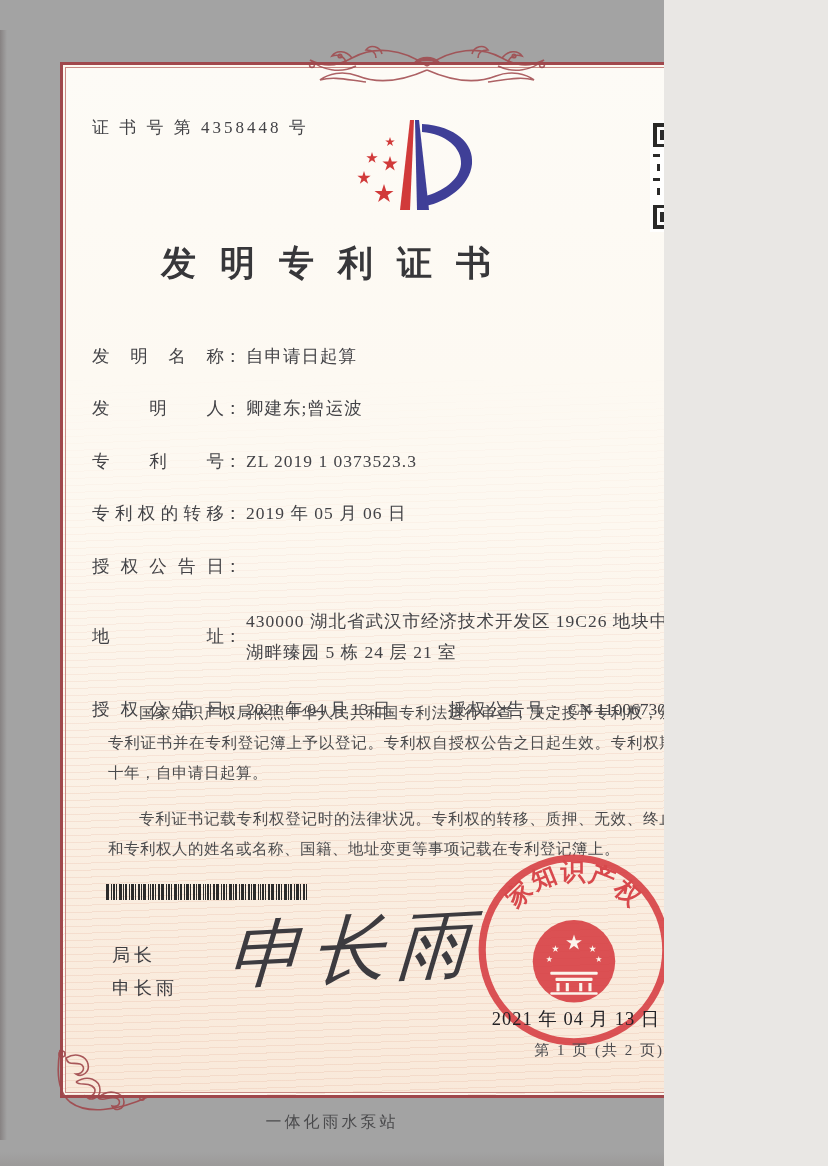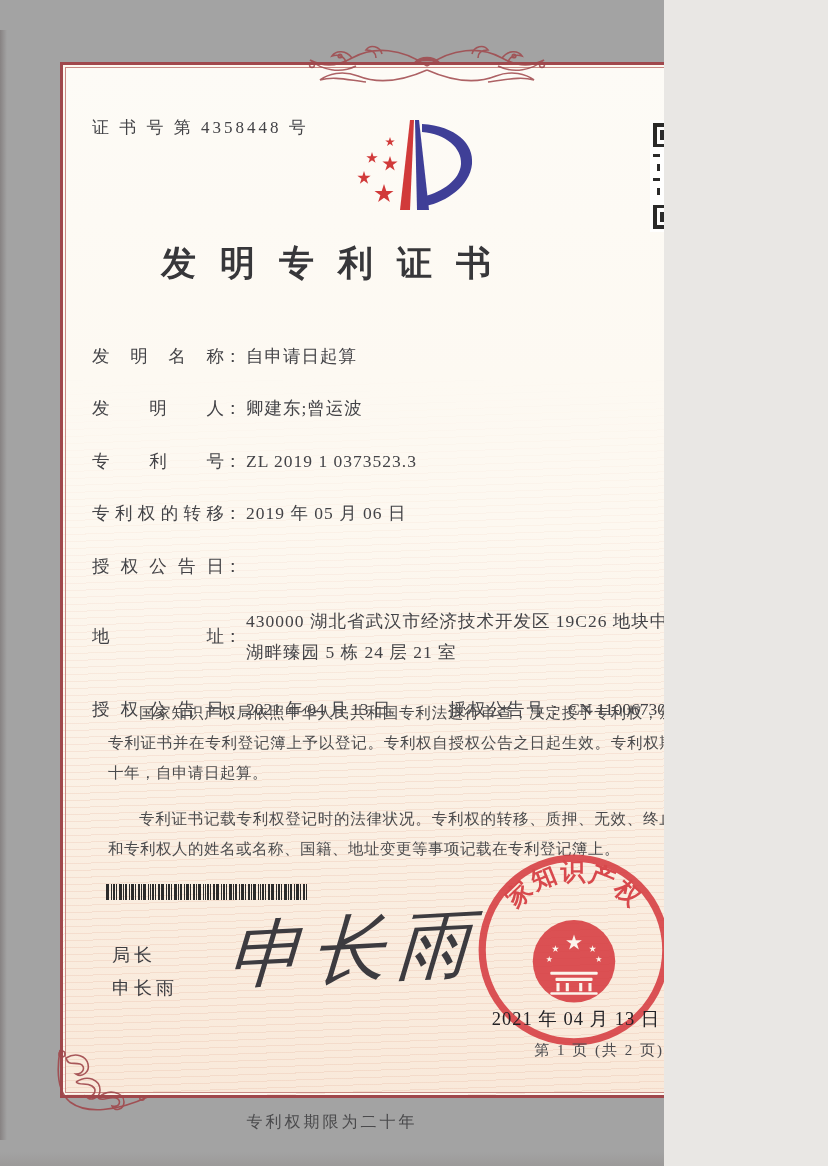--- a/index.html
+++ b/index.html
@@ -309,16 +309,16 @@
           <rect x="87" y="127" width="3" height="8"></rect>
         <rect x="100" y="127" width="3" height="8"></rect>
           <rect x="109" y="127" width="3" height="8"></rect>
         <rect x="72" y="136" width="46" height="2.5" rx="1"></rect>
       </g>
     </g>
   </svg>
   <div class="seal-date">2021 年 04 月 13 日</div>
 
   <div class="page-info">第 1 页 (共 2 页)</div>
-  <div class="footer-note">专利权期限为二十年</div>
+  <div class="footer-note">一体化雨水泵站</div>
 
   <div class="photo-edge-bottom"></div>
 </div>
 
 </body></html>

